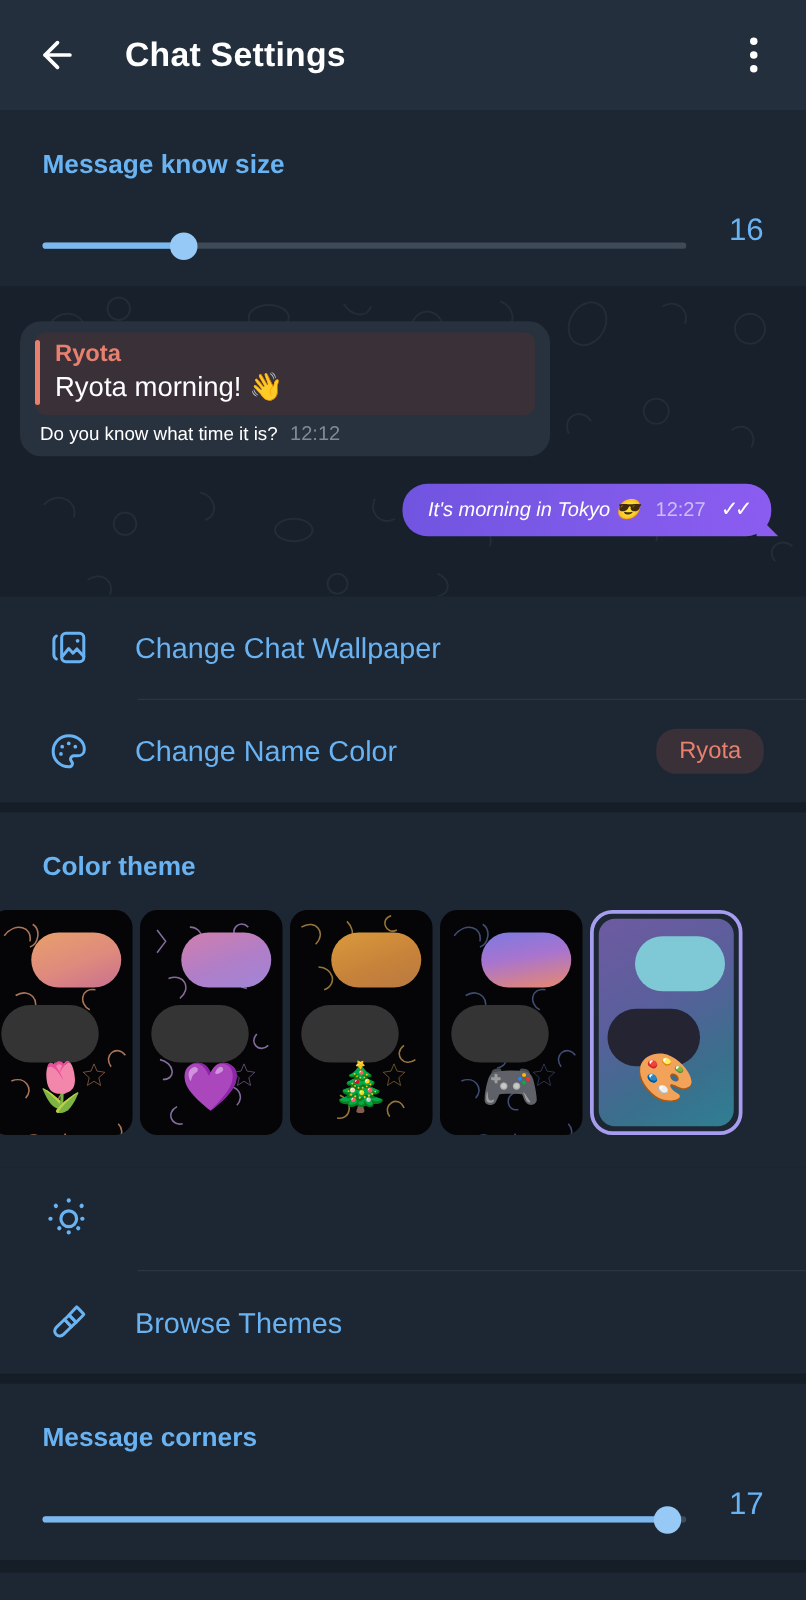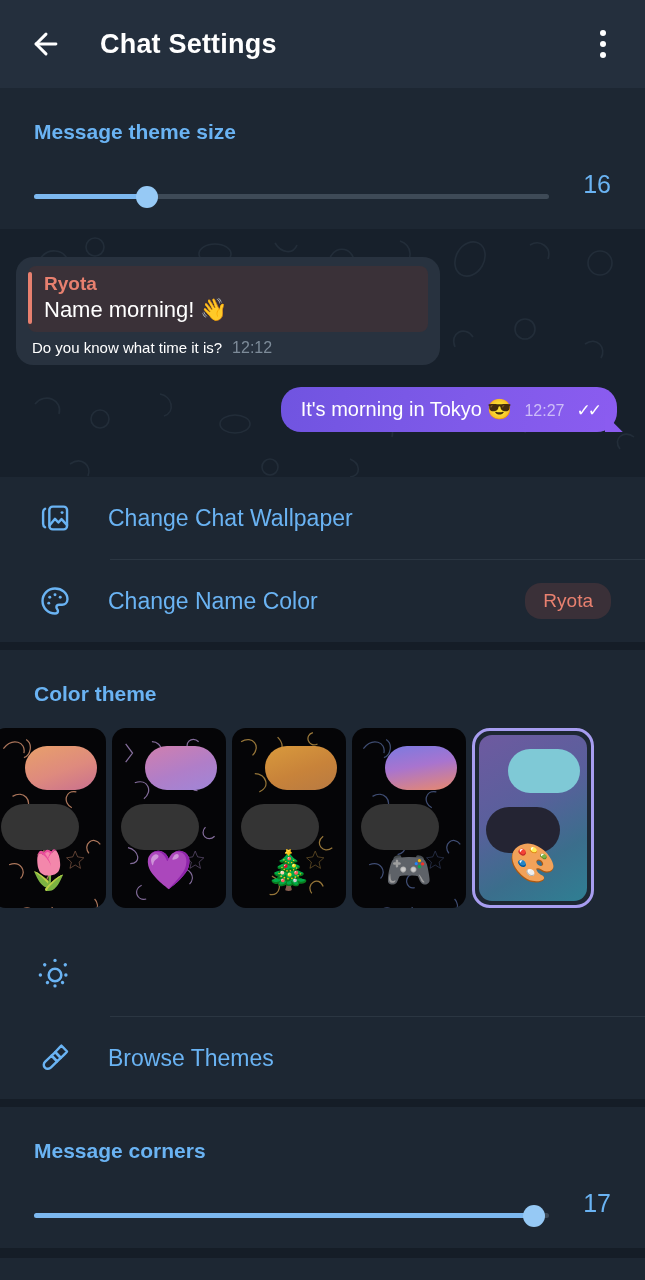--- a/index.html
+++ b/index.html
@@ -75,21 +75,21 @@
   .bubble-out {
     position:relative; display:flex; align-items:baseline; gap:12px;
     background:linear-gradient(100deg,#7054e0 0%,#7f5ae9 55%,#8b5cf0 100%);
     border-radius:20px; padding:10px 18px 11px 20px;
   }
   .bubble-out::after {
     content:""; position:absolute; right:-6px; bottom:0;
     width:18px; height:18px; background:#8b5cf0;
     clip-path:polygon(0 0,100% 100%,0 100%);
   }
-  .out-text { color:#ffffff; font-size:20px; }
+  .out-text { color:#ffffff; font-size:16px;font-style:italic; }
   .out-time { color:#cdbdf7; font-size:16px; }
   .ticks { color:#ffffff; font-size:17px; letter-spacing:-3px; }
 
   
   .row { display:flex; align-items:center; height:82px; padding:0 34px; cursor:pointer; position:relative; }
   .row-icon { width:42px; height:42px; flex:none; display:flex; align-items:center; justify-content:center; }
   .row-label { color:#6ab3f3; font-size:23px; margin-left:32px; flex:1; }
   .row-badge {
     background:#3a3038; color:#e8806f; font-size:19px;
     padding:7px 18px; border-radius:16px;
@@ -140,21 +140,21 @@
     </div>
     <div class="appbar-title">Chat Settings</div>
     <div class="menu-btn">
       <i></i>
         <i></i>
         <i></i>
     </div>
   </div>
 
   <div class="section">
-    <div class="sec-header">Message theme size</div>
+    <div class="sec-header">Message know size</div>
     <div class="slider-row">
       <div class="slider-track">
         <div class="slider-fill" id="ts-fill" style="width: 22%;"></div>
         <div class="slider-knob" id="ts-knob" style="left: 22%;"></div>
       </div>
       <div class="slider-val">16</div>
     </div>
   </div>
 
   <div class="chat-preview">
@@ -194,21 +194,21 @@
         <path d="M350 230c10 4 12 16 0 18"></path>
       </g>
     </svg>
 
     <div class="bubbles">
       <div class="bubble-in">
         <div class="reply-block">
           <div class="reply-bar"></div>
           <div>
             <div class="reply-name">Ryota</div>
-            <div class="reply-text">Name morning! 👋</div>
+            <div class="reply-text">Ryota morning! 👋</div>
           </div>
         </div>
         <span class="in-text">Do you know what time it is?</span><span class="in-time">12:12</span>
       </div>
 
       <div class="bubble-out-wrap">
         <div class="bubble-out">
           <span class="out-text">It's morning in Tokyo 😎</span>
           <span class="out-time">12:27</span>
           <span class="ticks">✓✓</span>

